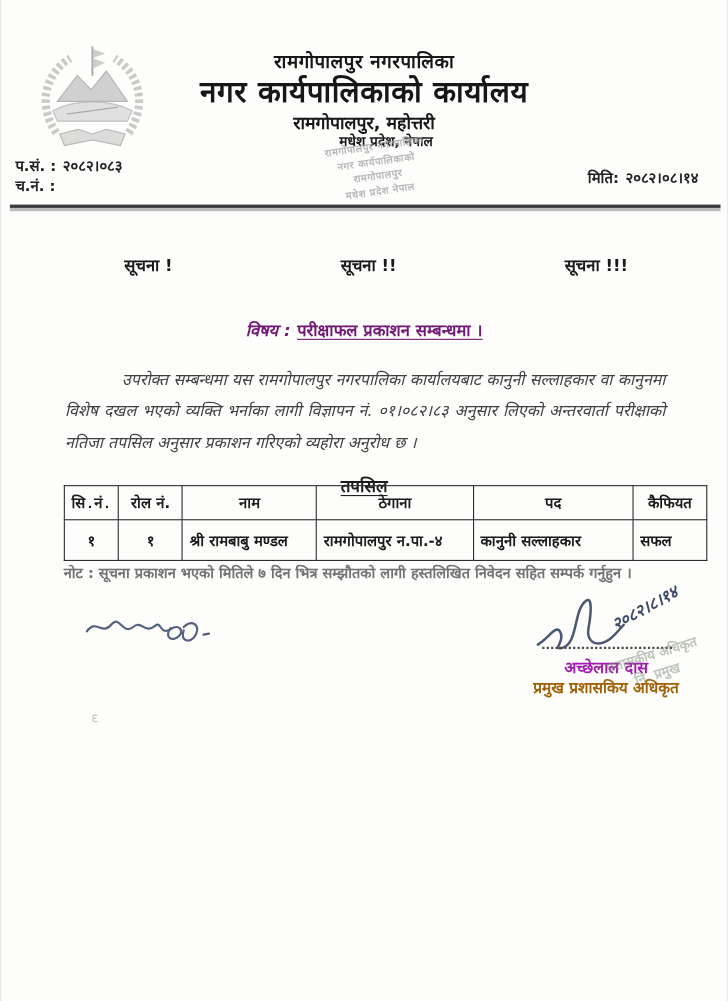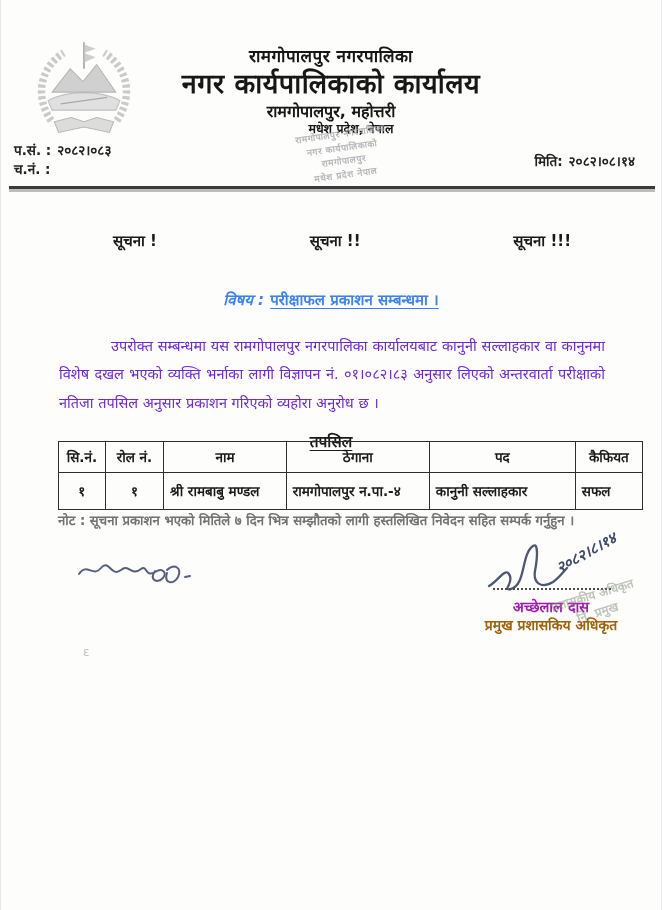--- a/index.html
+++ b/index.html
@@ -32,44 +32,44 @@
     position:absolute;left:8px;right:6px;top:186px;height:3px;
     background:#3b3b3d;box-shadow:0 3px 0 rgba(125,125,125,.5);
   }
   
   .notice-row{
     position:absolute;left:112px;right:90px;top:230px;
     display:flex;justify-content:space-between;
     font-size:15px;font-weight:700;color:#1a1a1a;
   }
   
-  .subject{position:absolute;left:0;right:0;top:289px;text-align:center;font-size:15px;color:#3b82f6;}
+  .subject{position:absolute;left:0;right:0;top:289px;text-align:center;font-size:15px;color:#701a75;}
   .subject .lbl{font-style:italic;font-weight:700;margin-right:6px;}
   .subject .txt{font-weight:700;text-decoration:underline;text-underline-offset:3px;}
   
   .body-par{
     position:absolute;left:58px;right:56px;top:332px;
     font-size:14.5px;font-weight:500;line-height:1.95;text-align:justify;
-    text-indent:52px;color:#6d28d9;
+    text-indent:52px;color:#404040;font-style:italic;
   }
   .tapasil{
     position:absolute;left:0;right:0;top:430px;text-align:center;
     font-size:15.5px;font-weight:700;text-decoration:underline;text-underline-offset:3px;
   }
   
   .res-table{
     position:absolute;left:57px;top:441px;width:585px;
     border-collapse:collapse;font-size:13.5px;color:#1b1b1b;
   }
   .res-table th,.res-table td{
     border:1.6px solid #2e2e30;font-weight:600;padding:3px 6px;background:transparent;
   }
   .res-table th{height:24px;font-weight:700;text-align:center;}
   .res-table td{height:30px;}
-  .c-sn{width:8%;text-align:center;}
+  .c-sn{width:8%;text-align:center;font-family:Liberation Mono, monospace;}
   .c-roll{width:10%;text-align:center;}
   .c-name{width:21%;}
   .c-addr{width:24.5%;}
   .c-post{width:25%;}
   .c-rem{width:11.5%;}
   
   .note{
     position:absolute;left:57px;right:8px;top:511px;
     font-size:13.2px;font-weight:600;color:#737373;
   }

